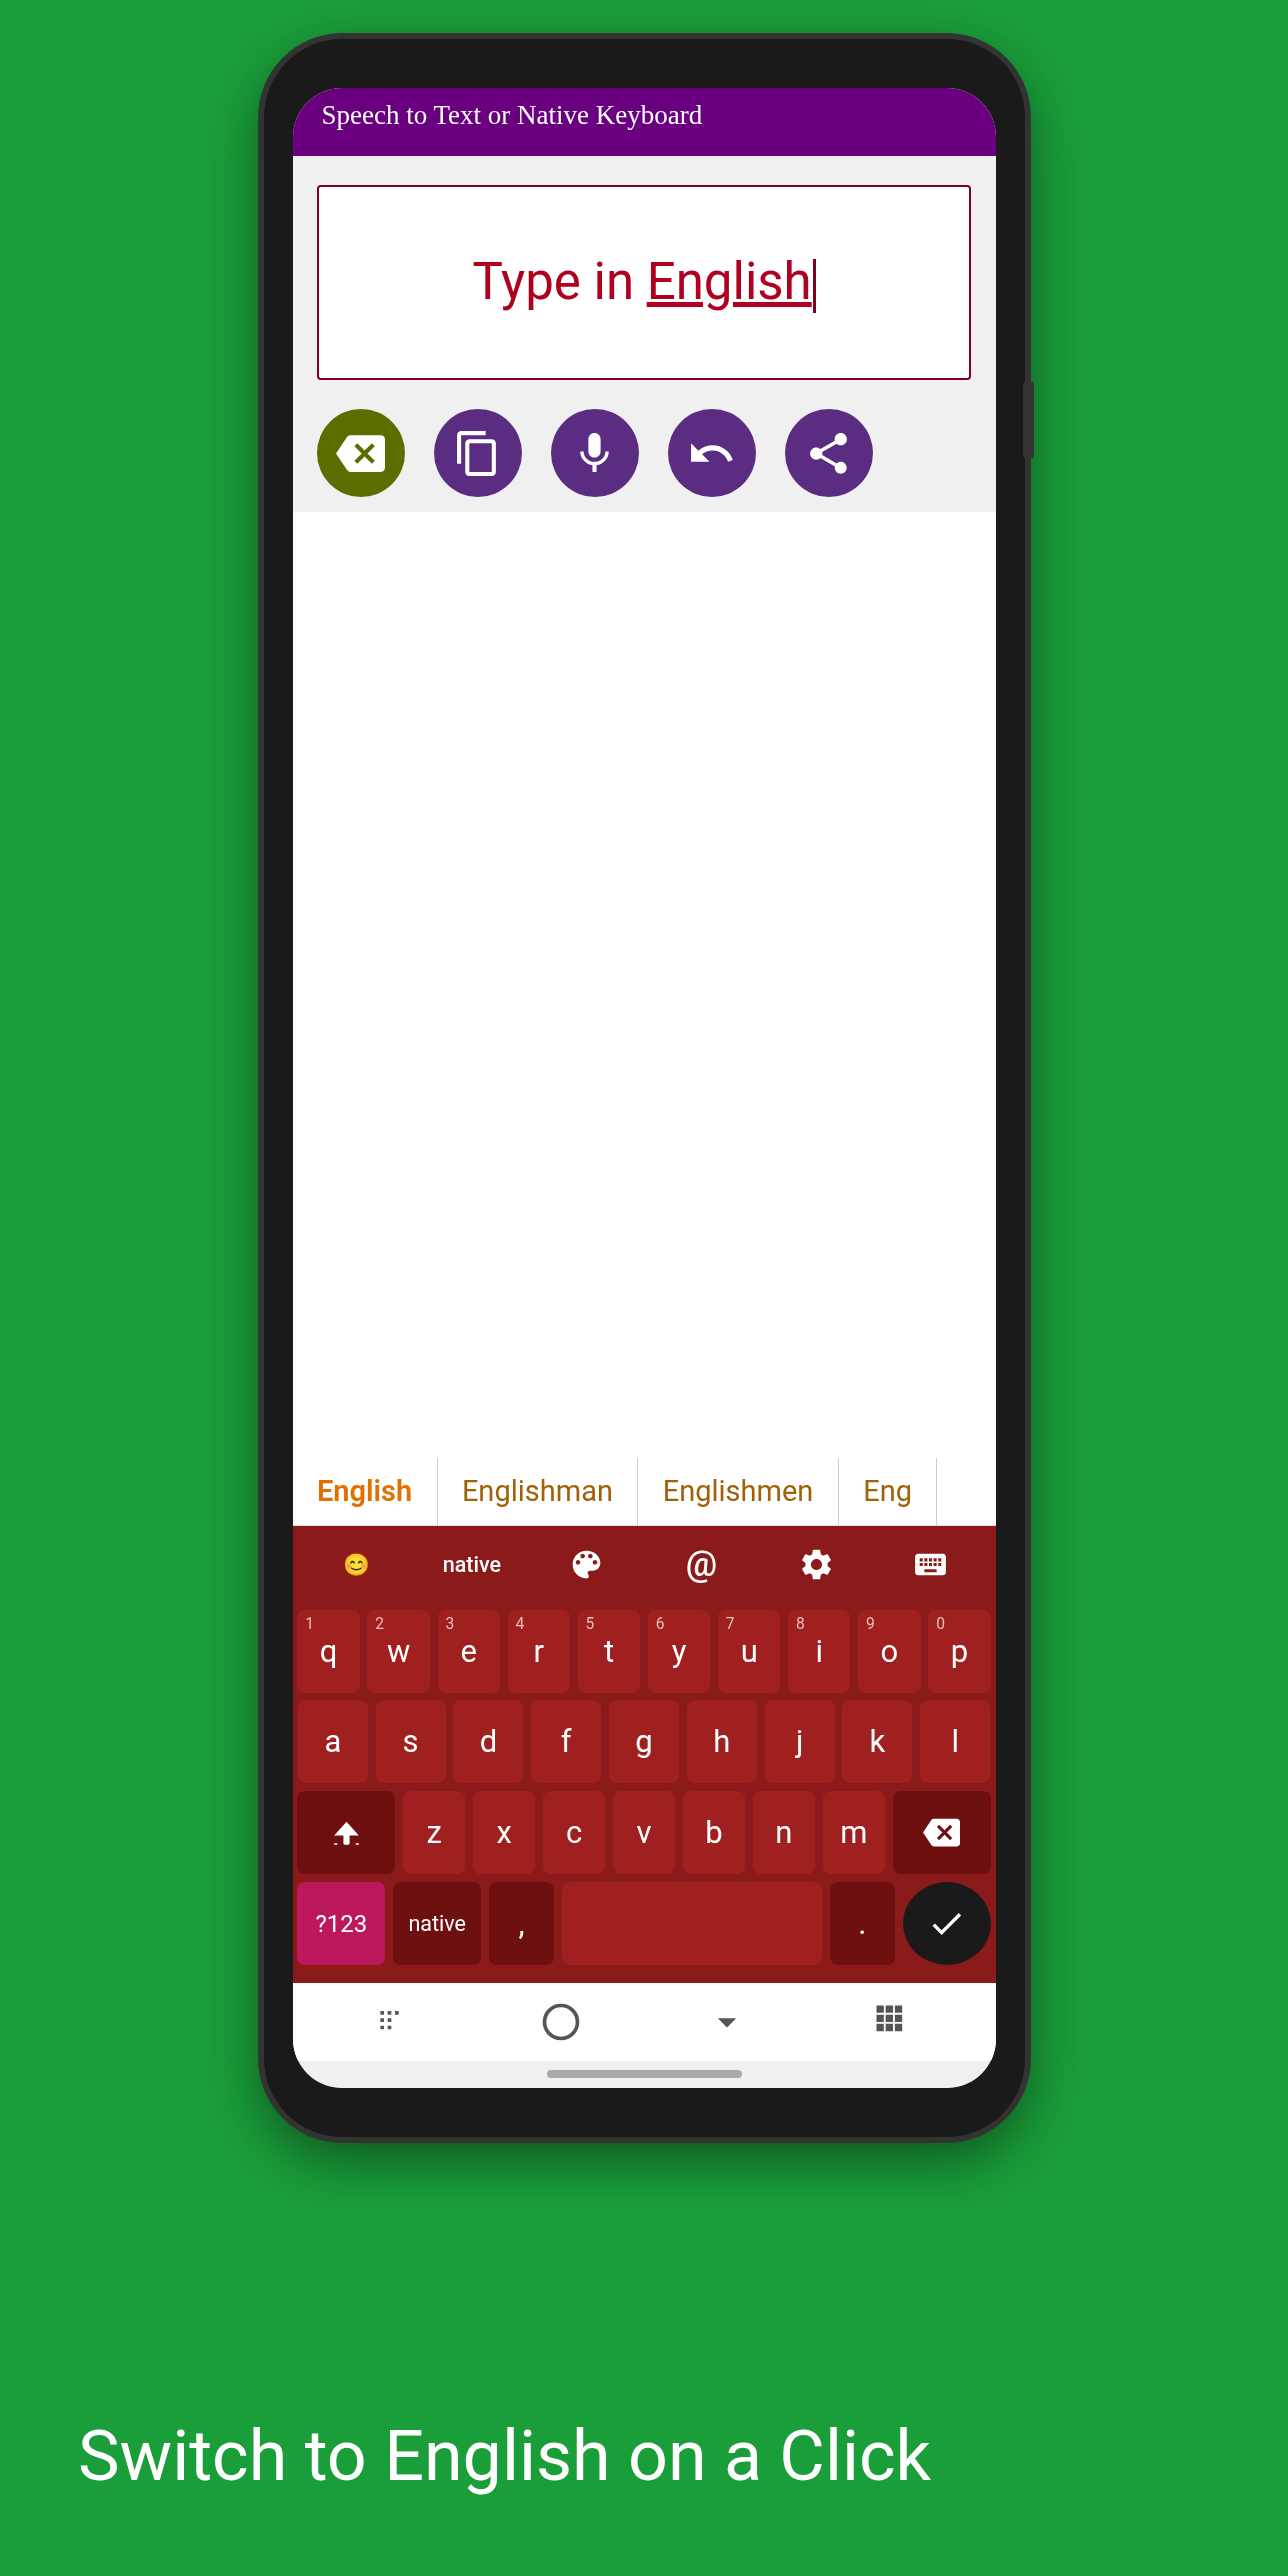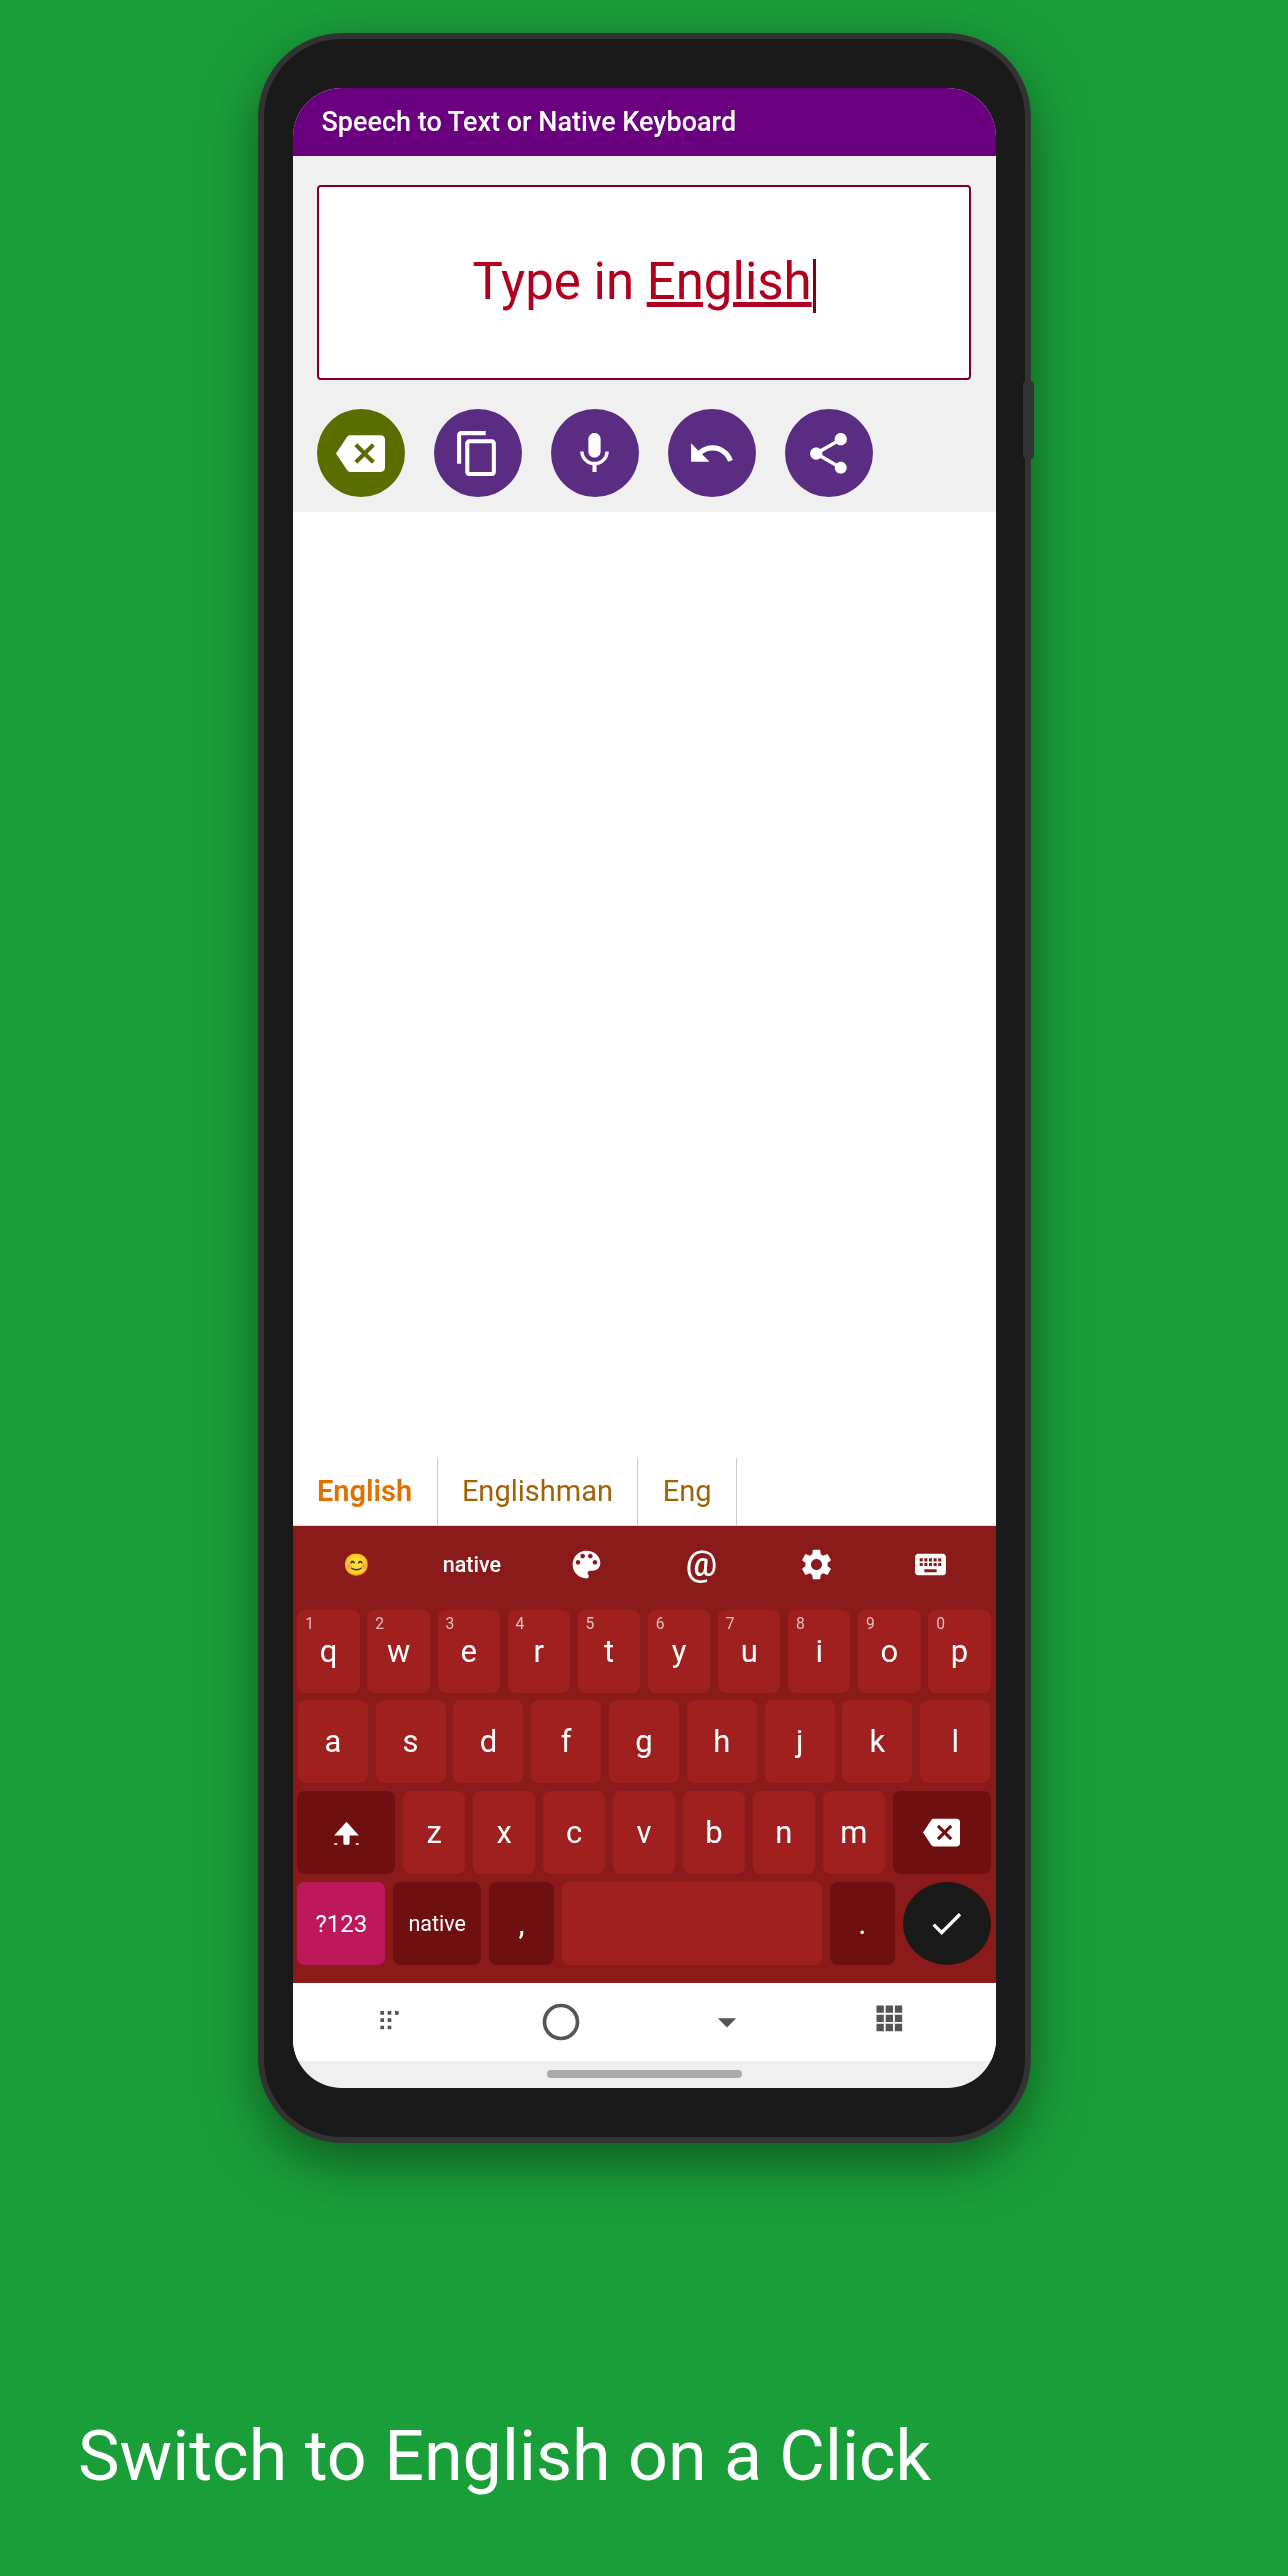--- a/index.html
+++ b/index.html
@@ -43,22 +43,22 @@
       border-radius: 49px;
       overflow: hidden;
     }
 
     
     .app-top-bar {
       width: 100%;
       height: 68px;
       background: #6a0080;
       display: flex;
-      align-items: center;
-      padding: 4px 29px;
+      padding: 12px 29px;
+      font-family: Liberation Serif, serif;
     }
     .app-top-bar-title {
       color: white;
       font-size: 27px;
       font-weight: 500;
     }
 
     
     .text-input-area {
       margin: 29px 24.4px 14.6px 24.4px;
@@ -396,20 +396,23 @@
         </div>
 
         <div class="middle-white-area"></div>
 
         <div class="suggestions-bar">
           <div class="suggestion-item active">
             <span>English</span>
           </div>
           <div class="suggestion-item">
             <span>Englishman</span>
+          </div>
+          <div class="suggestion-item">
+            <span>Englishmen</span>
           </div>
           <div class="suggestion-item">
             <span>Eng</span>
           </div>
         </div>
 
         <div class="keyboard-toolbar">
           <div class="toolbar-btn">
             <span class="toolbar-btn-text">😊</span>
           </div>

